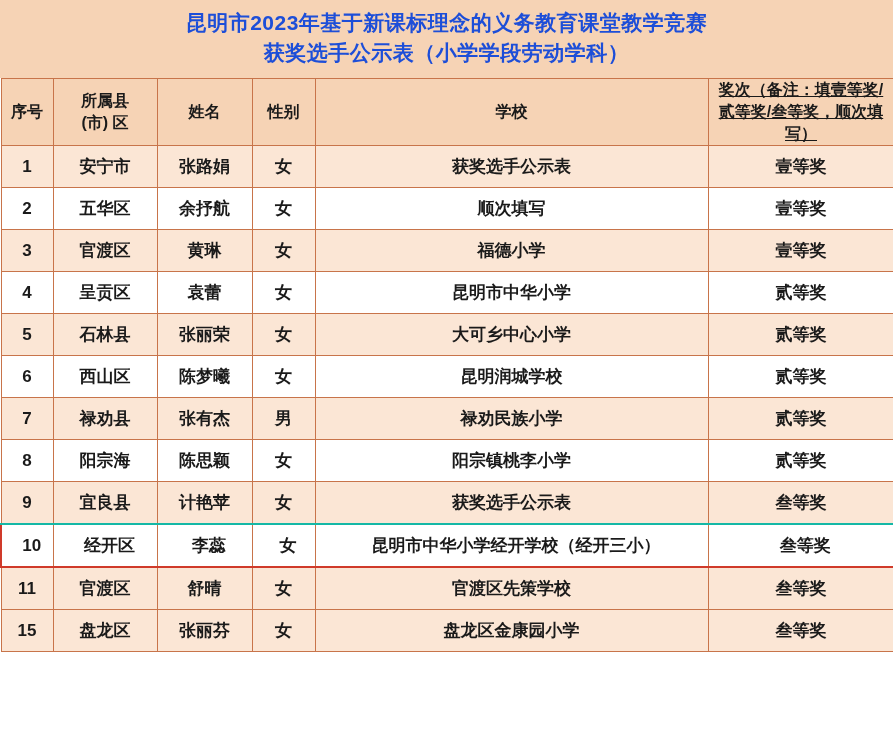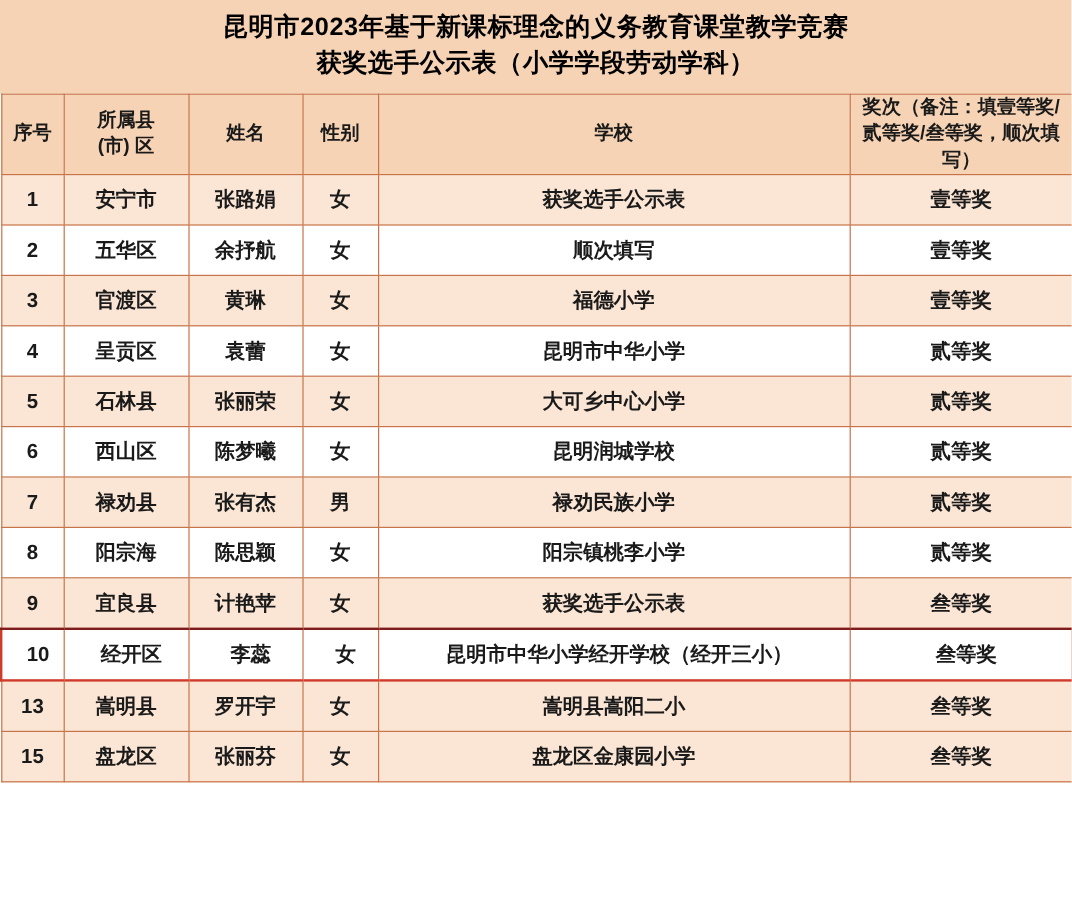--- a/index.html
+++ b/index.html
@@ -23,21 +23,21 @@
   }
   .title-block {
     background: #f6d3b5;
     text-align: center;
     padding: 8px 10px 10px 10px;
     box-sizing: border-box;
   }
   .title-line {
     font-size: 21px;
     font-weight: bold;
-    color: #000000;
+    color: #1d4ed8;
     line-height: 30px;
     letter-spacing: 0.5px;
   }
   table {
     border-collapse: collapse;
     width: 893px;
     table-layout: fixed;
   }
   th, td {
     border: 1px solid #c8744a;
@@ -58,38 +58,39 @@
     height: 41px;
     font-weight: bold;
   }
   tbody tr.odd td {
     background: #fbe6d5;
   }
   tbody tr.even td {
     background: #ffffff;
   }
   tbody tr.highlight td {
-    border-top: 2px solid #7f1d1d;
+    border-top: 2px solid #14b8a6;
     border-bottom: 2px solid #d03a2a;
     padding-left: 11px;
   }
   tbody tr.highlight td:first-child {
     border-left: 2px solid #d03a2a;
   }
   tbody tr.highlight td:last-child {
     border-right: 2px solid #d03a2a;
   }
   col.c-no    { width: 52px; }
   col.c-area  { width: 104px; }
   col.c-name  { width: 95px; }
   col.c-sex   { width: 63px; }
   col.c-school{ width: 393px; }
   col.c-prize { width: 186px; }
   .award-header {
     padding: 0 6px;
+    text-decoration: underline;
   }
 </style>
 </head>
 <body>
 
 <div class="sheet">
 
   <div class="title-block">
     <div class="title-line">昆明市2023年基于新课标理念的义务教育课堂教学竞赛</div>
     <div class="title-line">获奖选手公示表（小学学段劳动学科）</div>
@@ -192,25 +193,25 @@
         </tr>
         <tr class="even highlight">
           <td>10</td>
           <td>经开区</td>
           <td>李蕊</td>
           <td>女</td>
           <td>昆明市中华小学经开学校（经开三小）</td>
           <td>叁等奖</td>
         </tr>
         <tr class="odd">
-          <td>13</td>
-          <td>嵩明县</td>
-          <td>罗开宇</td>
-          <td>女</td>
-          <td>嵩明县嵩阳二小</td>
+          <td>11</td>
+          <td>官渡区</td>
+          <td>舒晴</td>
+          <td>女</td>
+          <td>官渡区先策学校</td>
           <td>叁等奖</td>
         </tr>
         <tr class="odd">
           <td>15</td>
           <td>盘龙区</td>
           <td>张丽芬</td>
           <td>女</td>
           <td>盘龙区金康园小学</td>
           <td>叁等奖</td>
         </tr>

